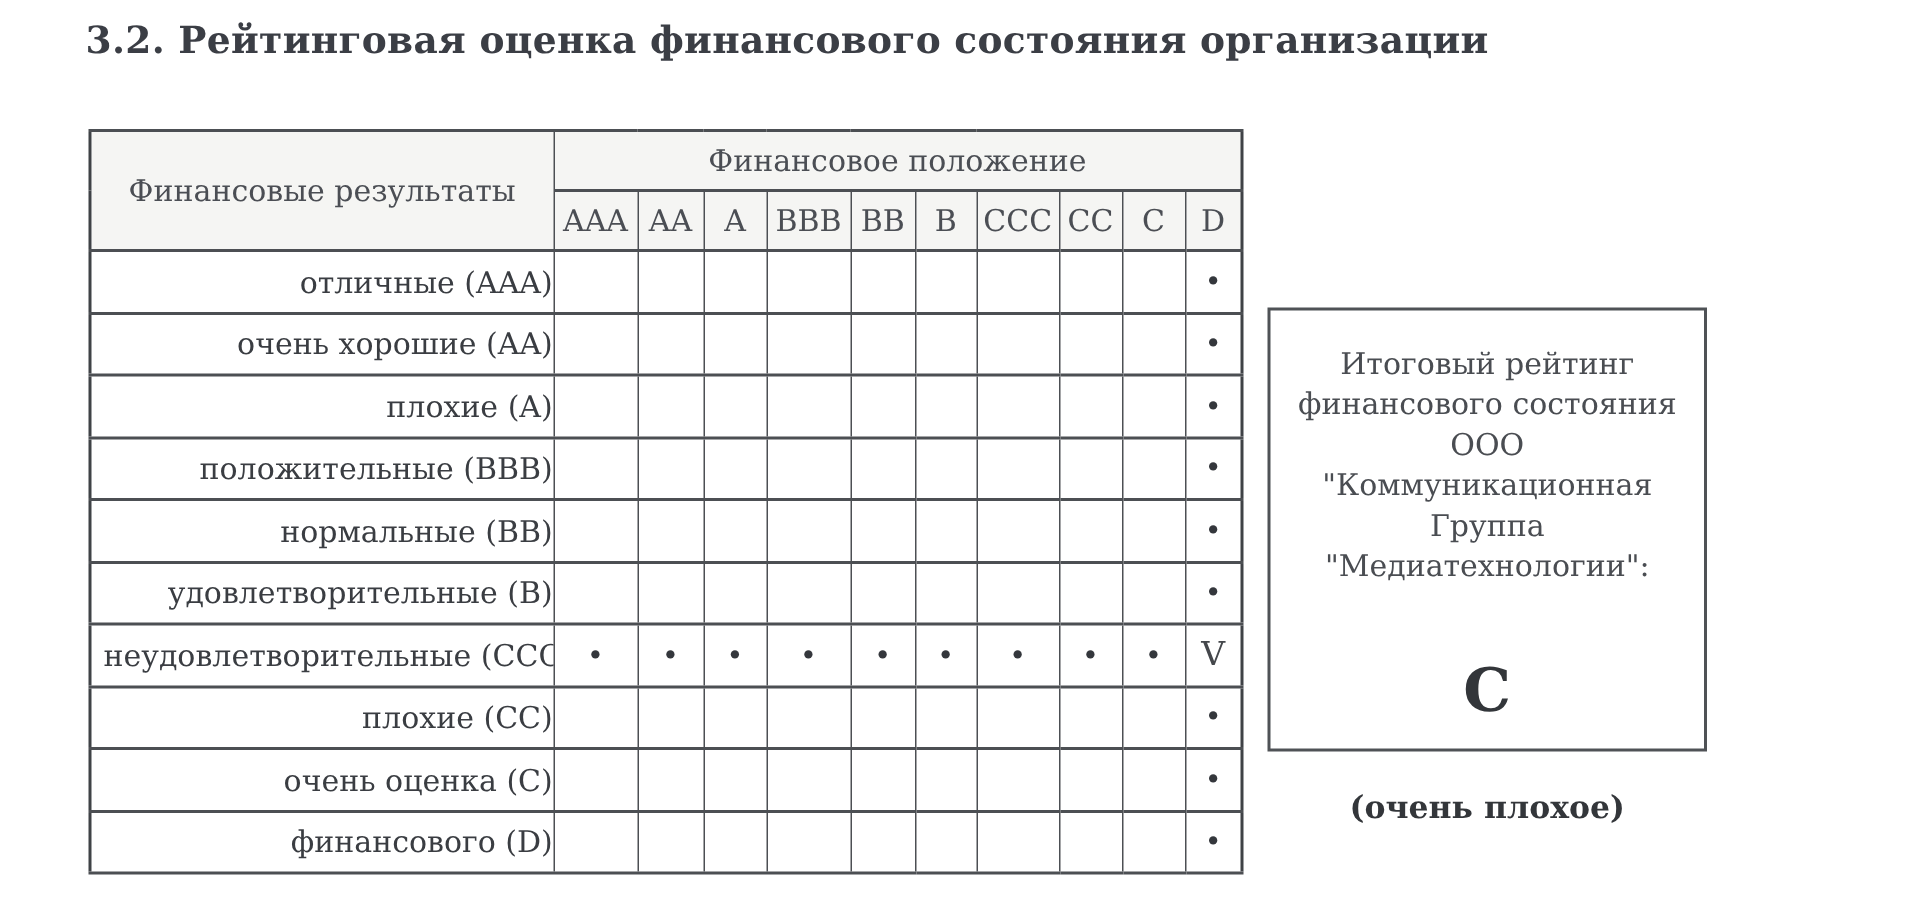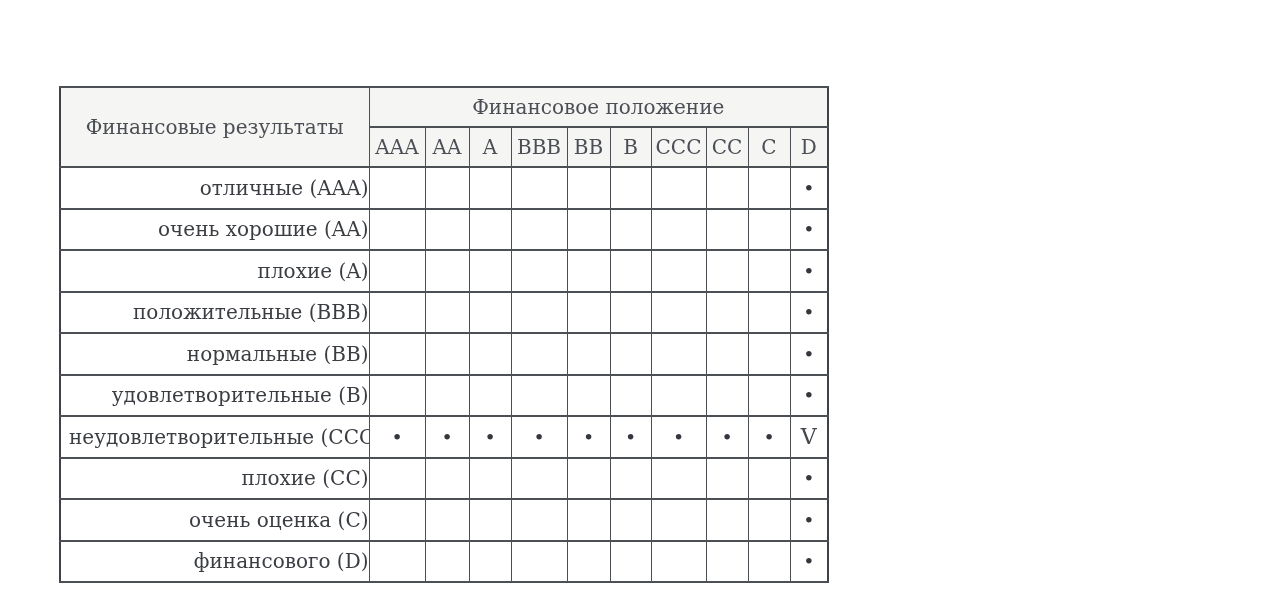--- a/index.html
+++ b/index.html
@@ -90,20 +90,21 @@
     font-size: 21px;
     font-weight: bold;
     color: #33363a;
   }
 </style>
 </head>
 <body>
 
 <div class="page">
 
+  <h1 class="doc-title">3.2. Рейтинговая оценка финансового состояния организации</h1>
 
   <table class="rating-table">
     <colgroup>
         <col style="width: 309px;">
         <col style="width: 56px;">
         <col style="width: 44px;">
         <col style="width: 42px;">
         <col style="width: 56px;">
         <col style="width: 43px;">
         <col style="width: 41px;">
@@ -257,14 +258,22 @@
           <td class="cell"></td>
           <td class="cell"></td>
           <td class="cell"></td>
           <td class="cell"></td>
           <td class="cell"></td>
           <td class="cell">•</td>
         </tr>
       </tbody>
   </table>
 
+  <div class="summary-box">
+    <div class="org-text">Итоговый рейтинг
+финансового состояния
+ООО "Коммуникационная
+Группа "Медиатехнологии":</div>
+    <div class="rating-letter">C</div>
+    <div class="verdict">(очень плохое)</div>
+  </div>
 
 </div>
 
 </body></html>

